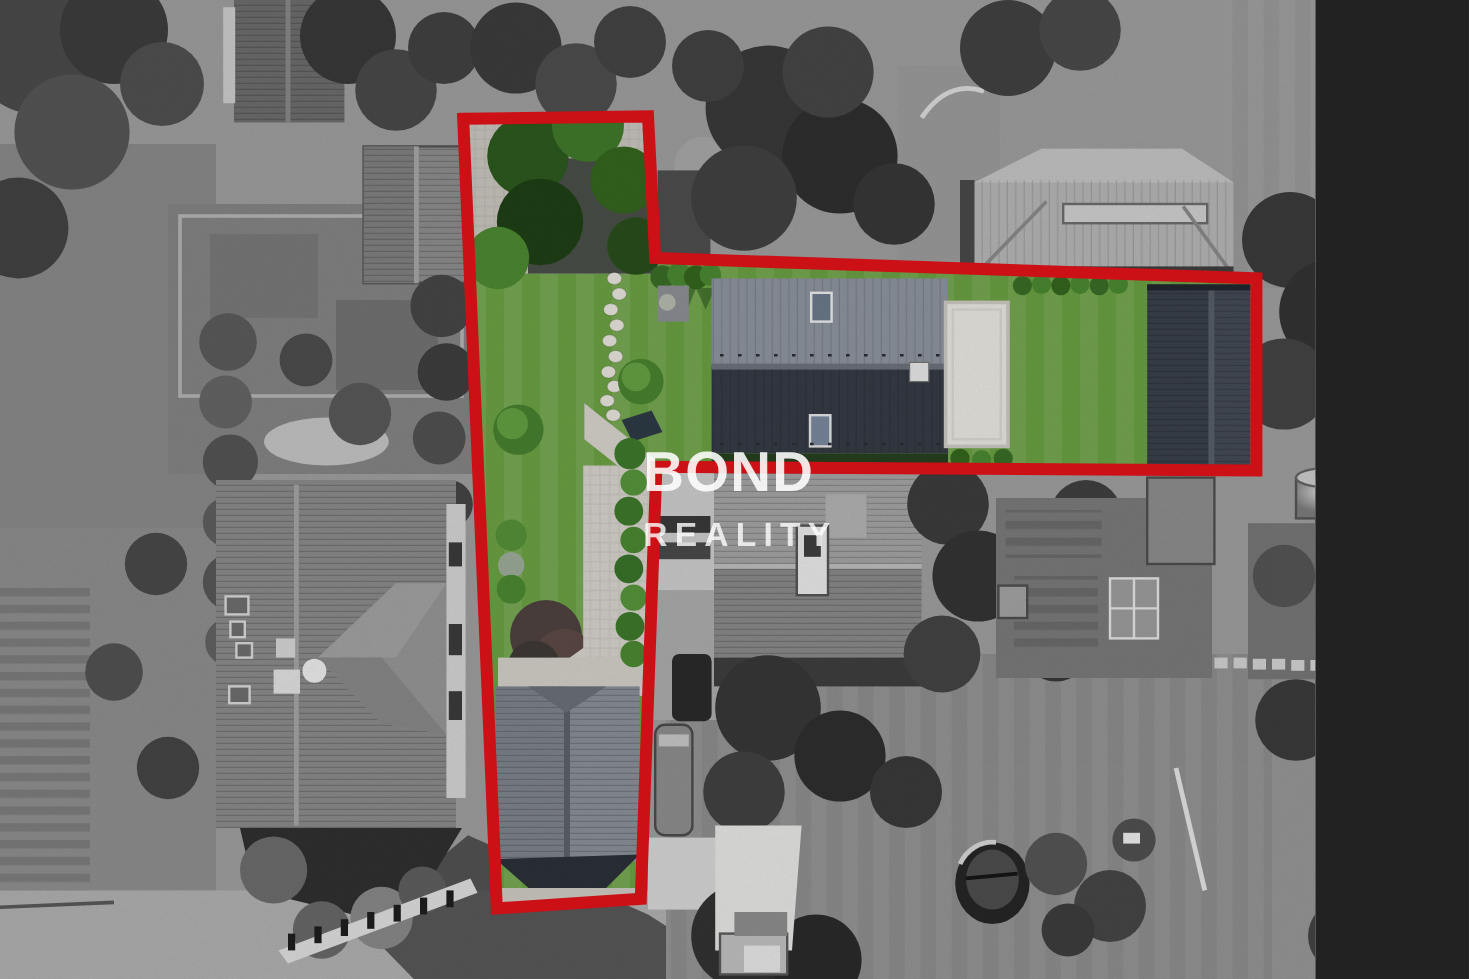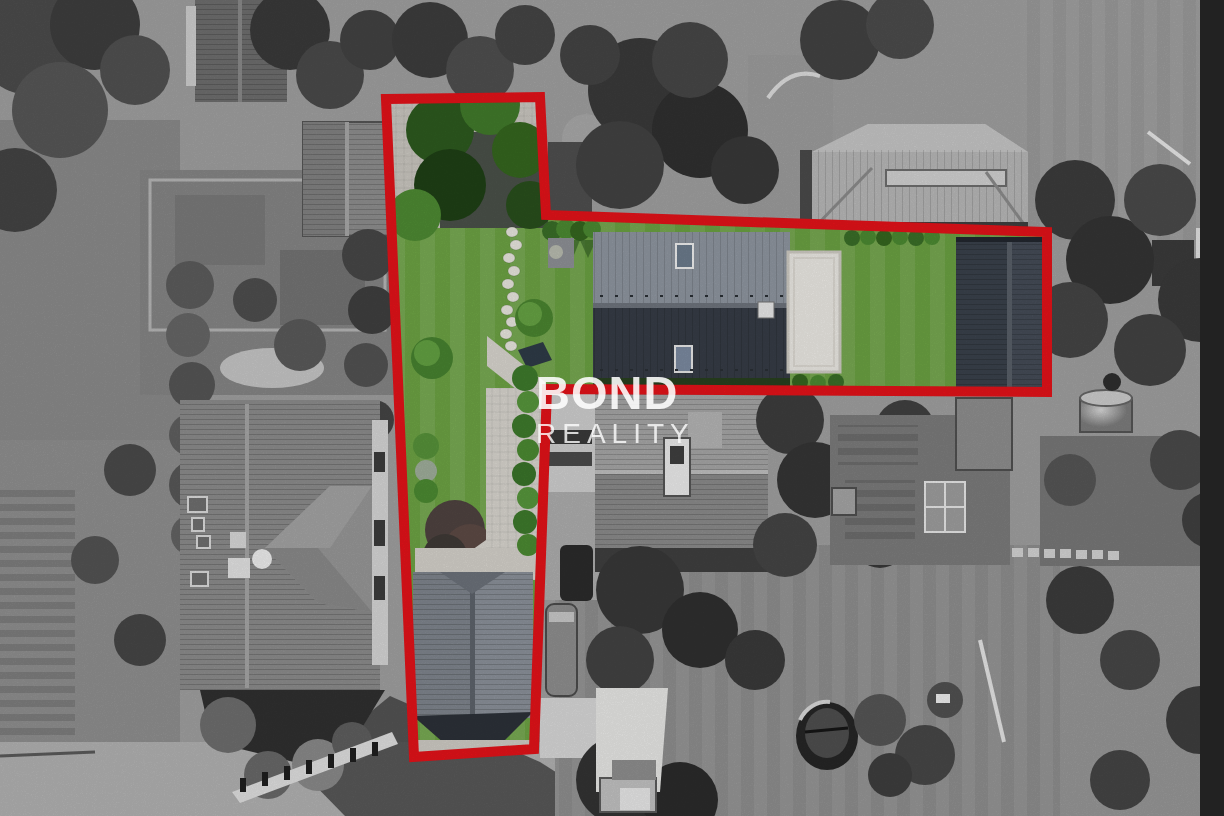--- a/index.html
+++ b/index.html
@@ -1,21 +1,21 @@
 <!DOCTYPE html>
 <html><head>
 <meta charset="utf-8">
 <style>
   html,body{margin:0;padding:0;background:#222;}
-  .scene{position:relative;width:1200px;height:816px;overflow:hidden;background:#a3a3a3;
+  .scene{position:relative;width:1096px;height:816px;overflow:hidden;background:#a3a3a3;
          font-family:"Liberation Sans",sans-serif;}
   .scene svg{position:absolute;left:0;top:0;}
   .watermark{position:absolute;left:536px;top:369px;color:#fff;pointer-events:none;}
   .wm-line1{font-weight:bold;font-size:47px;line-height:1;letter-spacing:1px;opacity:.88;}
-  .wm-line2{font-size:28px;line-height:1;letter-spacing:6px;margin-top:4px;font-weight:400;opacity:.8;}
+  .wm-line2{font-size:28px;line-height:1;letter-spacing:6px;margin-top:16px;font-weight:700;opacity:.8;}
   .boundary{fill:none;stroke:#e31219;stroke-width:10;stroke-linejoin:miter;}
 </style>
 </head>
 <body>
 
 <div class="scene">
 <svg width="1224" height="816" viewBox="0 0 1224 816">
   <defs>
     <clipPath id="propClip">
           <polygon points="386,99 540,97 546,215 1047,232 1047,392 547,389 534,749 414,757"></polygon>

